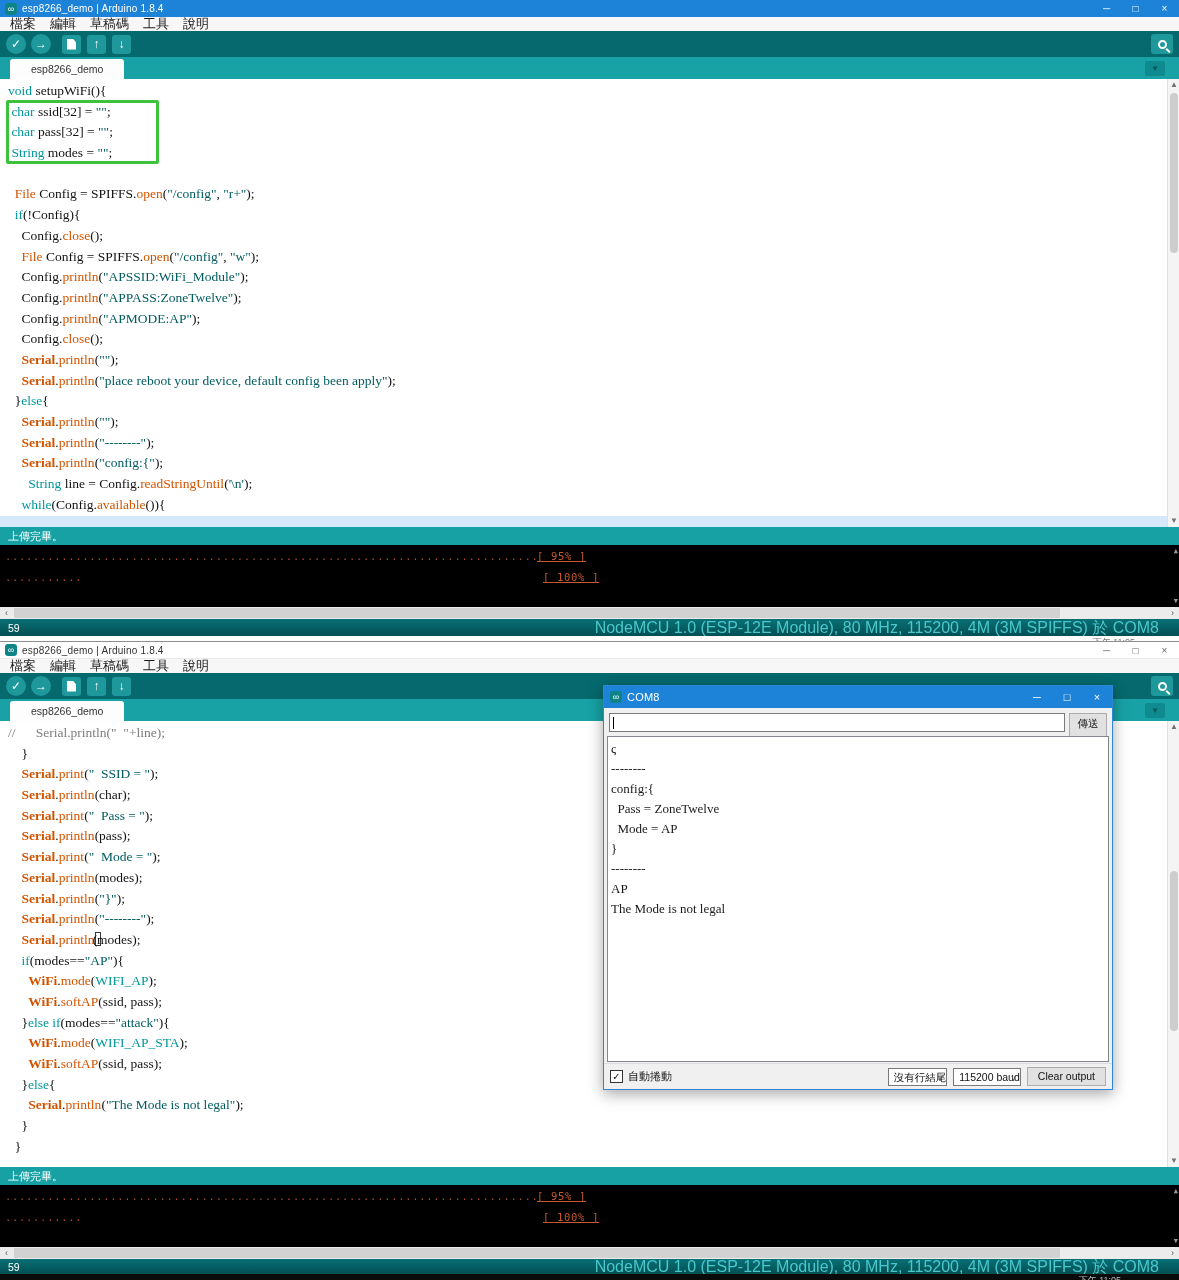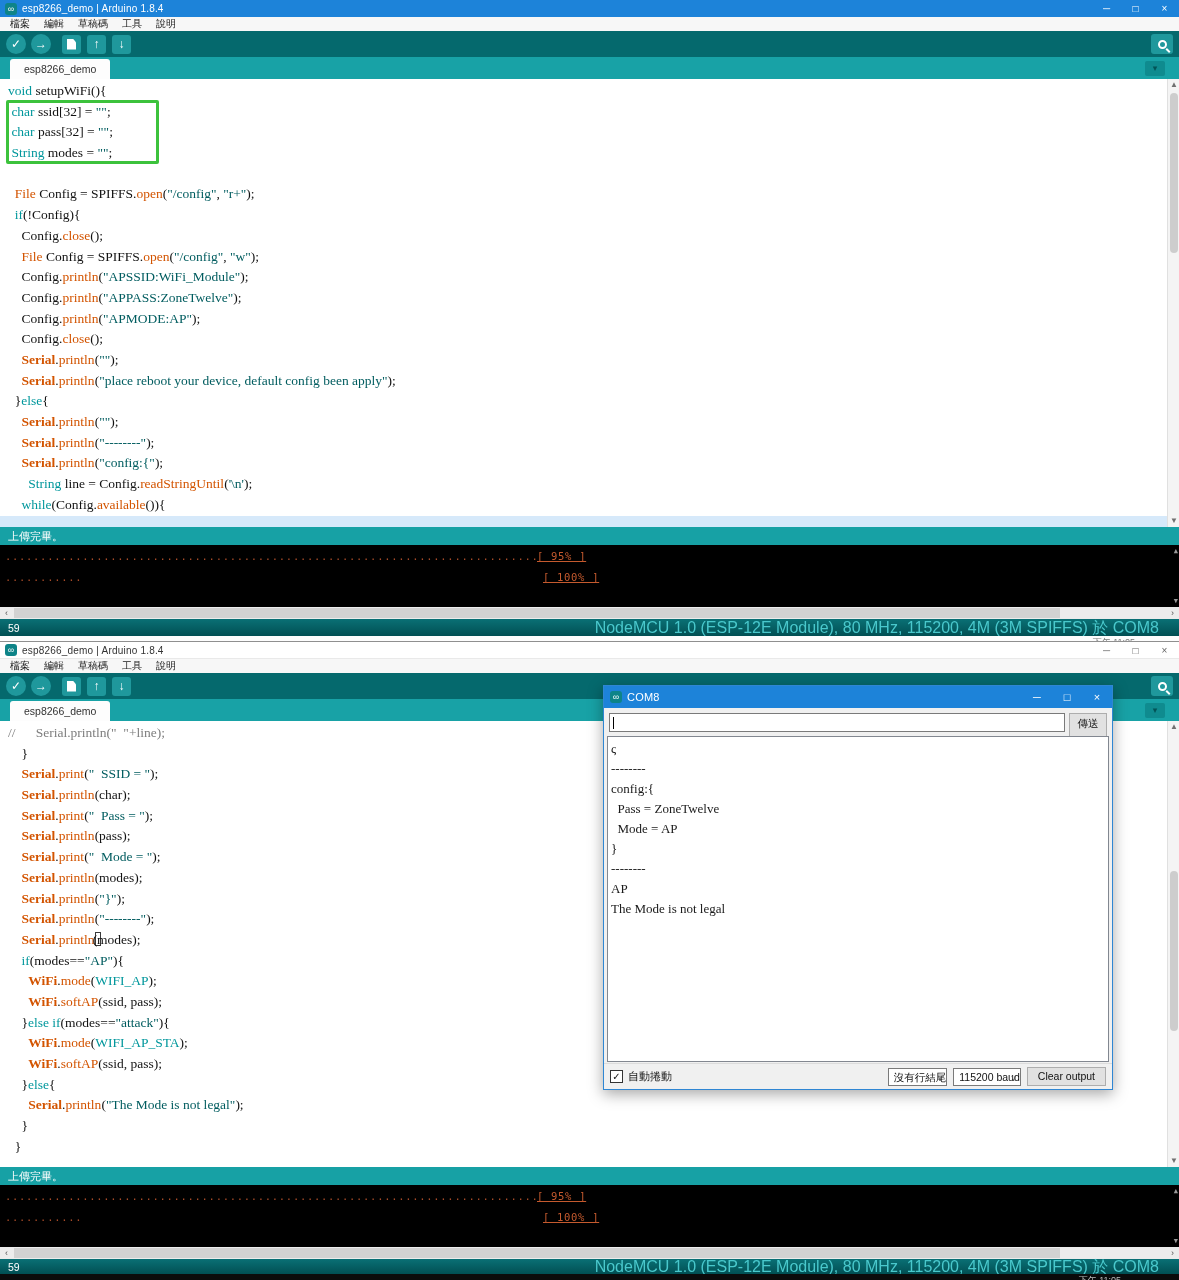--- a/index.html
+++ b/index.html
@@ -13,37 +13,37 @@
   .titlebar.active { background:#1d83d9; color:#fff; }
   .titlebar.inactive { background:#ffffff; color:#333; border-bottom:1px solid #e9e9e9; }
   .app-icon { width:12px; height:12px; border-radius:3px; background:#0e8488; color:#fff;
     font-size:9px; line-height:12px; text-align:center; margin-right:5px; flex:0 0 auto; }
   .title-text { font-size:10px; letter-spacing:.2px; }
   .win-controls { margin-left:auto; display:flex; height:100%; }
   .wc { width:29px; text-align:center; font-size:10px; line-height:17px; }
   .titlebar.active .wc { color:#fff; }
   .titlebar.inactive .wc { color:#666; }
   .menubar { height:14px; background:#f7f7f7; display:flex; align-items:center; padding-left:3px; }
-  .menu-item { font-size:10px; color:#1a1a1a; padding:0 7px; line-height:14px; }
+  .menu-item { font-size:13px; color:#1a1a1a; padding:0 7px; line-height:14px; }
   .toolbar { height:26px; background:#05696d; display:flex; align-items:center; padding-left:6px; position:relative; }
   .tb-round { width:20px; height:20px; border-radius:50%; background:#1f989c; color:#fff;
     font-size:12px; line-height:20px; text-align:center; margin-right:5px; }
   .tb-sq { width:19px; height:19px; border-radius:3px; background:#1f989c; color:#fff;
     font-size:12px; line-height:18px; text-align:center; margin-left:6px; display:flex; align-items:center; justify-content:center; }
   .page-glyph { width:9px; height:11px; background:#fff;
     clip-path:polygon(0 0,65% 0,100% 35%,100% 100%,0 100%); }
   .tb-monitor { position:absolute; right:6px; top:3px; width:22px; height:20px; border-radius:3px;
     background:#1f989c; display:flex; align-items:center; justify-content:center; }
   .mag { position:relative; width:9px; height:9px; border:2px solid #fff; border-radius:50%; }
   .mag::after { content:""; position:absolute; width:2px; height:5px; background:#fff;
     transform:rotate(-45deg); left:7px; top:6px; }
   .tabbar { height:22px; background:#18a2a6; position:relative; }
   .tab { position:absolute; left:10px; top:2px; height:20px; min-width:86px; background:#fdfdfd;
     border-radius:3px 3px 0 0; font-size:10.5px; color:#333; text-align:center; line-height:20px;
-    padding:0 14px; }
+    padding:0 21px; }
   .tab-dd { position:absolute; right:14px; top:4px; width:20px; height:15px; background:#0f8b8f;
     border-radius:2px; color:#035457; font-size:9px; line-height:15px; text-align:center; }
 
   
   .editor { position:relative; background:#fff; overflow:hidden; }
   .code { position:absolute; left:8px; top:2px; right:14px;
     font-family:"Liberation Serif", "DejaVu Serif", serif; font-size:13.5px; }
   .cl { height:20.7px; line-height:20.7px; white-space:pre; }
   .tk-p { color:#121212; }
   .tk-k { color:#00979C; }

